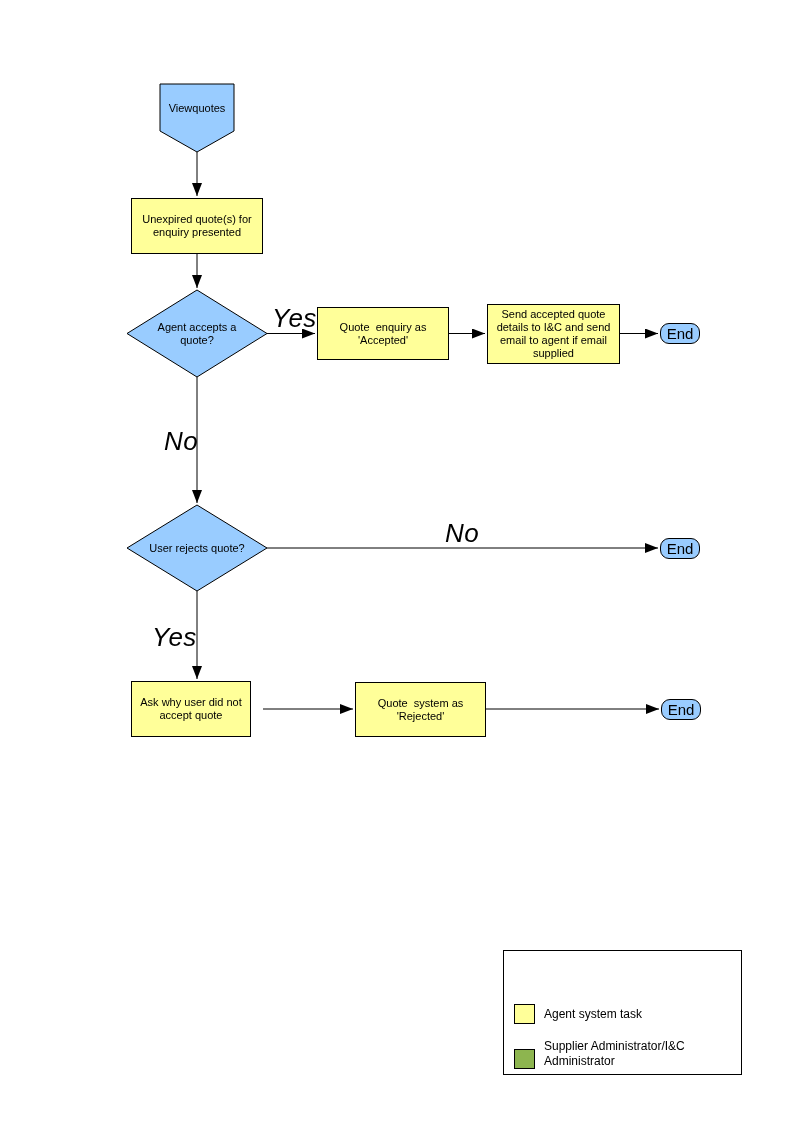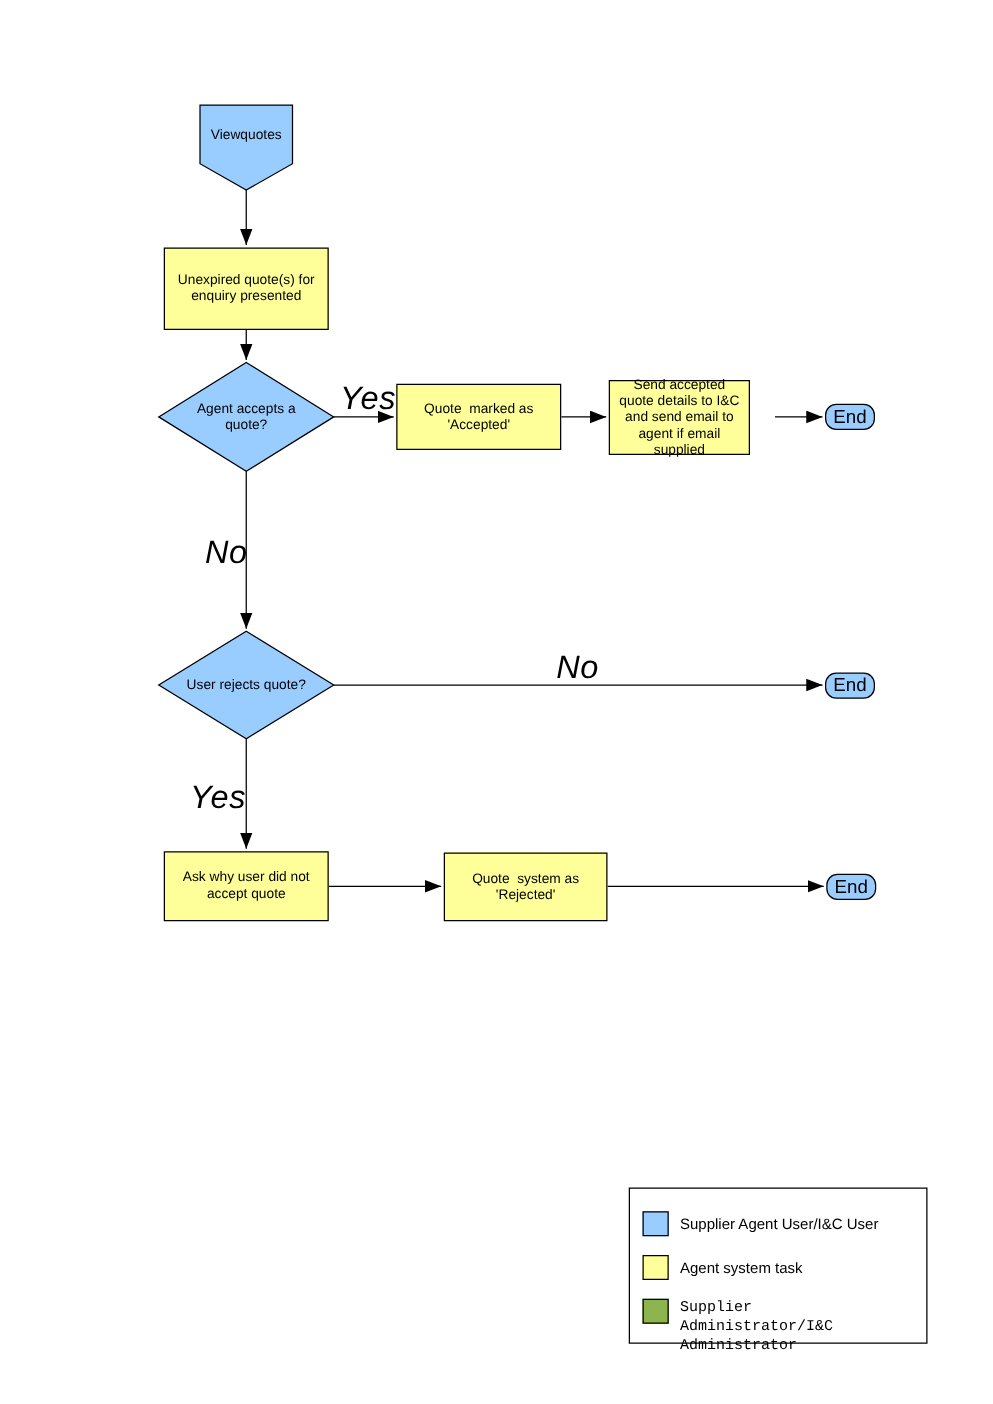--- a/index.html
+++ b/index.html
@@ -43,21 +43,21 @@
     position: absolute;
     left: 503px; top: 950px;
     width: 239px; height: 125px;
     border: 1px solid #000;
     box-sizing: border-box;
     font-size: 12px;
     line-height: 15px;
   }
   .legend-row { position: absolute; left: 10px; display: flex; }
   .legend-row.center { align-items: center; }
-  .legend-row.top { align-items: flex-start; font-family: Liberation Mono, monospace; }
+  .legend-row.top { align-items: flex-end; }
   .swatch { width: 21px; height: 20px; border: 1px solid #000; box-sizing: border-box; flex: 0 0 auto; }
   .swatch-blue  { background: #99CCFF; }
   .swatch-yellow{ background: #FFFF99; }
   .swatch-green { background: #8DB54F; }
   .legend-label { margin-left: 9px; width: 185px; }
 </style>
 </head>
 <body>
 
 <div class="page">
@@ -86,49 +86,45 @@
       <line x1="486" y1="709" x2="659" y2="709" marker-end="url(#arrow)"></line>
     </g>
   </svg>
 
   <div class="shape-label" style="left:160px; top:88px; width:74px; height:40px;">Viewquotes</div>
 
   <div class="shape-label" style="left:147px; top:295px; width:100px; height:77px;">Agent accepts a quote?</div>
 
   <div class="shape-label" style="left:147px; top:510px; width:100px; height:77px;">User rejects quote?</div>
 
-  <div class="node process" style="left:131px; top:198px; width:132px; height:66px;">Unexpired quote(s) for enquiry presented</div>
+  <div class="node process" style="left:131px; top:198px; width:132px; height:56px;">Unexpired quote(s) for enquiry presented</div>
 
-  <div class="node process" style="left:317px; top:307px; width:132px; height:53px;">Quote  marked as 'Accepted'</div>
+  <div class="node process" style="left:317px; top:307px; width:132px; height:53px;">Quote  enquiry as 'Accepted'</div>
 
-  <div class="node process" style="left:487px; top:304px; width:113px; height:60px;">Send accepted quote details to I&amp;C and send email to agent if email supplied</div>
+  <div class="node process" style="left:487px; top:304px; width:133px; height:60px;">Send accepted quote details to I&amp;C and send email to agent if email supplied</div>
 
-  <div class="node process" style="left:131px; top:681px; width:132px; height:56px;">Ask why user did not accept quote</div>
+  <div class="node process" style="left:131px; top:681px; width:120px; height:56px;">Ask why user did not accept quote</div>
 
   <div class="node process" style="left:355px; top:682px; width:131px; height:55px;">Quote  system as 'Rejected'</div>
 
   <div class="node endnode" style="left:660px; top:323px; width:40px; height:21px;">End</div>
 
   <div class="node endnode" style="left:660px; top:538px; width:40px; height:21px;">End</div>
 
   <div class="node endnode" style="left:661px; top:699px; width:40px; height:21px;">End</div>
 
   <div class="edge-label" style="left:272px; top:305px;">Yes</div>
 
   <div class="edge-label" style="left:164px; top:428px;">No</div>
 
   <div class="edge-label" style="left:445px; top:520px;">No</div>
 
   <div class="edge-label" style="left:152px; top:624px;">Yes</div>
 
   <div class="legend">
-    <div class="legend-row center" style="top:18px;">
-      <div class="swatch swatch-blue"></div>
-      <div class="legend-label">Supplier Agent User/I&amp;C User</div>
-    </div>
     <div class="legend-row center" style="top:53px;">
       <div class="swatch swatch-yellow"></div>
       <div class="legend-label">Agent system task</div>
     </div>
     <div class="legend-row top" style="top:88px;">
       <div class="swatch swatch-green"></div>
       <div class="legend-label">Supplier Administrator/I&amp;C Administrator</div>
     </div>
   </div>
 

